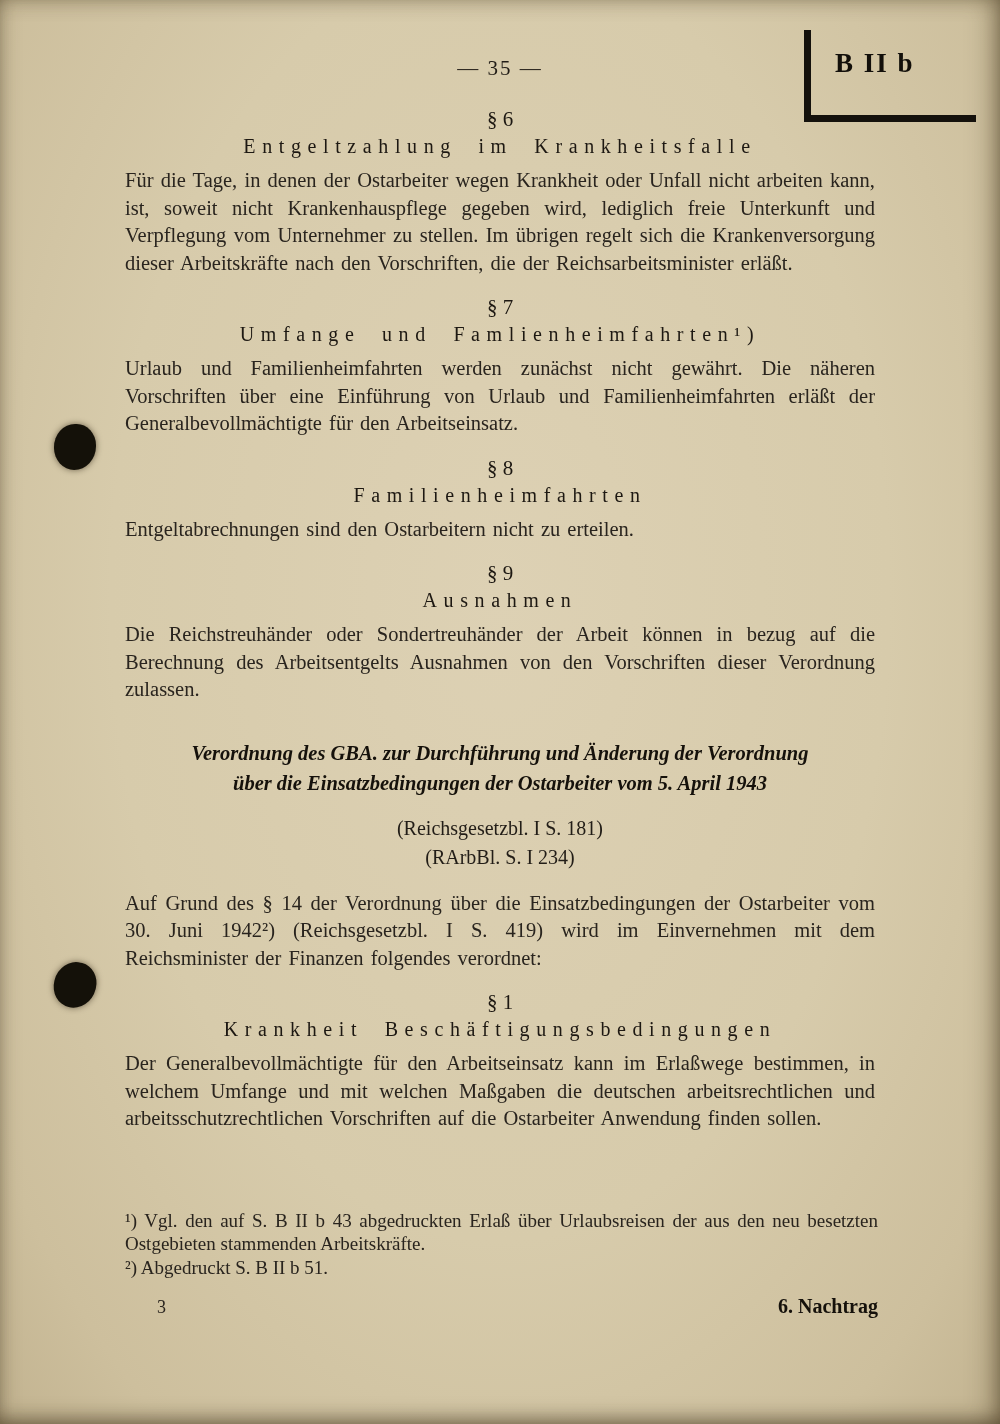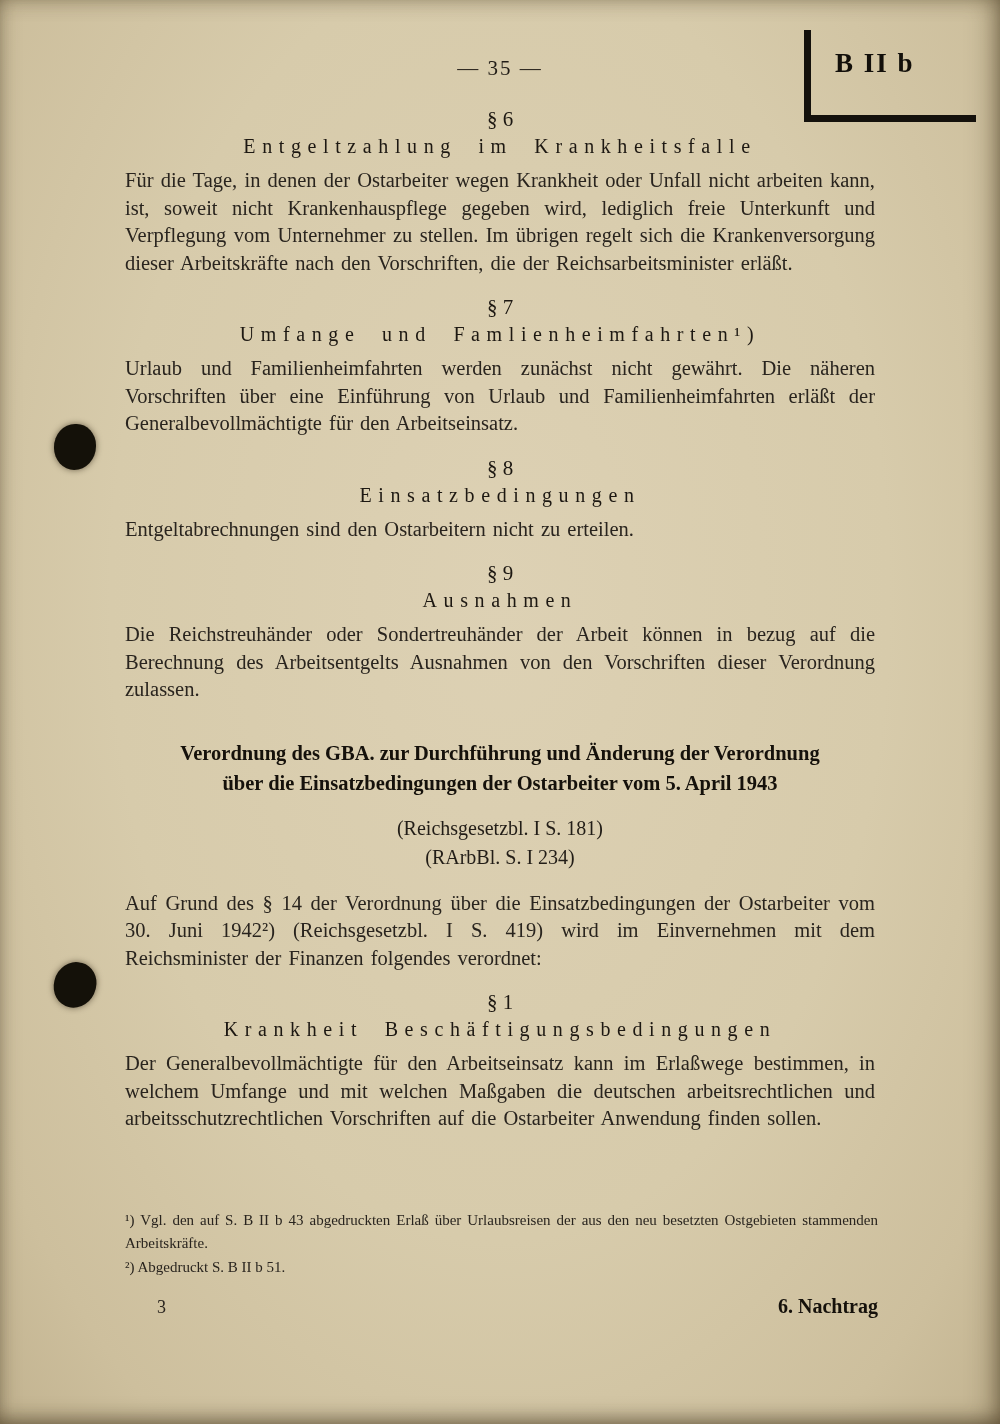--- a/index.html
+++ b/index.html
@@ -52,31 +52,31 @@
     letter-spacing:.33em;word-spacing:.5em;
     margin:0 0 9px;white-space:nowrap;
   }
   p.body{
     margin:0 0 10px;text-align:justify;
     font-size:20.5px;line-height:27.5px;
     word-spacing:2px;
   }
   .decree-title{
     margin-top:34px;text-align:center;font-weight:bold;
-    font-size:20.5px;line-height:30px;color:#15110b;
+    font-size:20.5px;line-height:30px;color:#15110b;font-style:italic;
   }
   .ref-line{
     text-align:center;font-size:20px;line-height:29px;color:#221d17;
   }
   .ref-block{margin:16px 0 18px;}
   .bottom-block{
     position:absolute;left:125px;right:122px;bottom:106px;
   }
   .footnote{
-    font-size:15px;line-height:23.5px;text-align:justify;
+    font-size:19px;line-height:23.5px;text-align:justify;
     margin:0;color:#29241e;
   }
   .footer-row{
     display:flex;justify-content:space-between;align-items:baseline;
     margin-top:16px;
   }
   .footer-page{font-size:18px;padding-left:32px;color:#29241e;}
   .footer-right{font-weight:bold;font-size:20px;color:#15110b;}
 </style>
 </head>
@@ -102,21 +102,21 @@
     </section>
 
     <section>
       <div class="sign">§ 7</div>
       <div class="sec-title">Umfange und Famlienheimfahrten¹)</div>
       <p class="body">Urlaub und Familienheimfahrten werden zunächst nicht gewährt. Die näheren Vorschriften über eine Einführung von Urlaub und Familienheimfahrten erläßt der Generalbevollmächtigte für den Arbeitseinsatz.</p>
     </section>
 
     <section>
       <div class="sign">§ 8</div>
-      <div class="sec-title">Einsatzbedingungen</div>
+      <div class="sec-title">Familienheimfahrten</div>
       <p class="body">Entgeltabrechnungen sind den Ostarbeitern nicht zu erteilen.</p>
     </section>
 
     <section>
       <div class="sign">§ 9</div>
       <div class="sec-title">Ausnahmen</div>
       <p class="body">Die Reichstreuhänder oder Sondertreuhänder der Arbeit können in bezug auf die Berechnung des Arbeitsentgelts Ausnahmen von den Vorschriften dieser Verordnung zulassen.</p>
     </section>
 
     <div class="decree-title">

